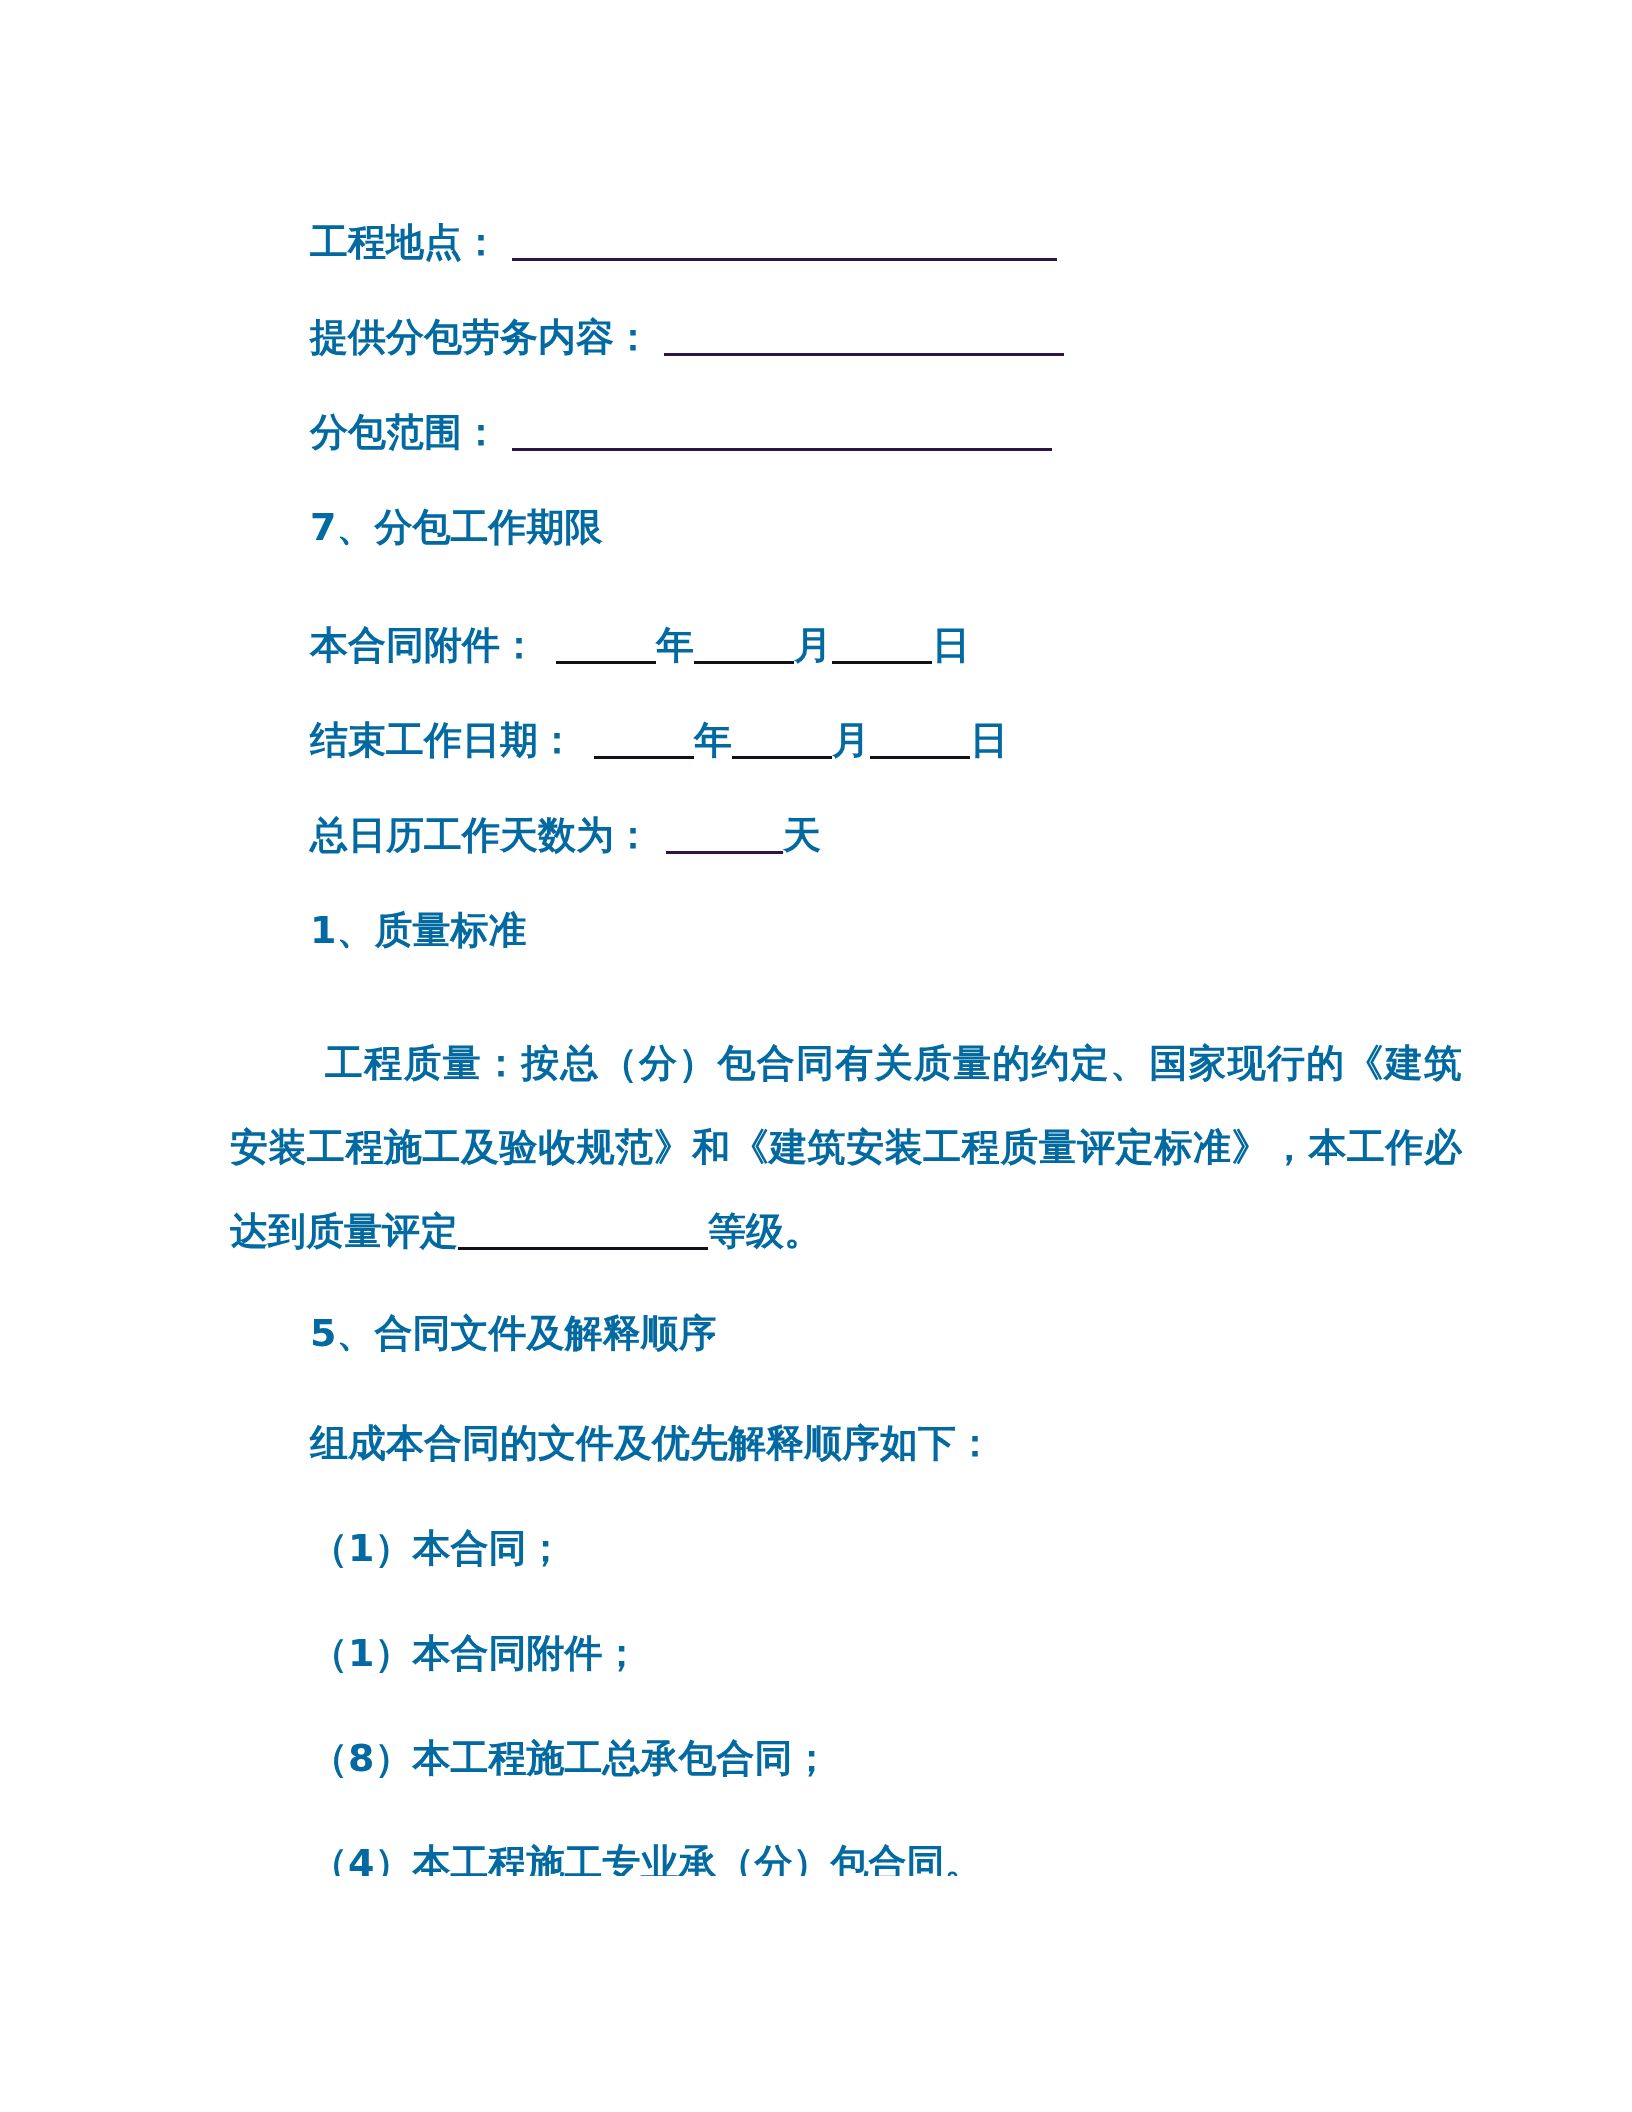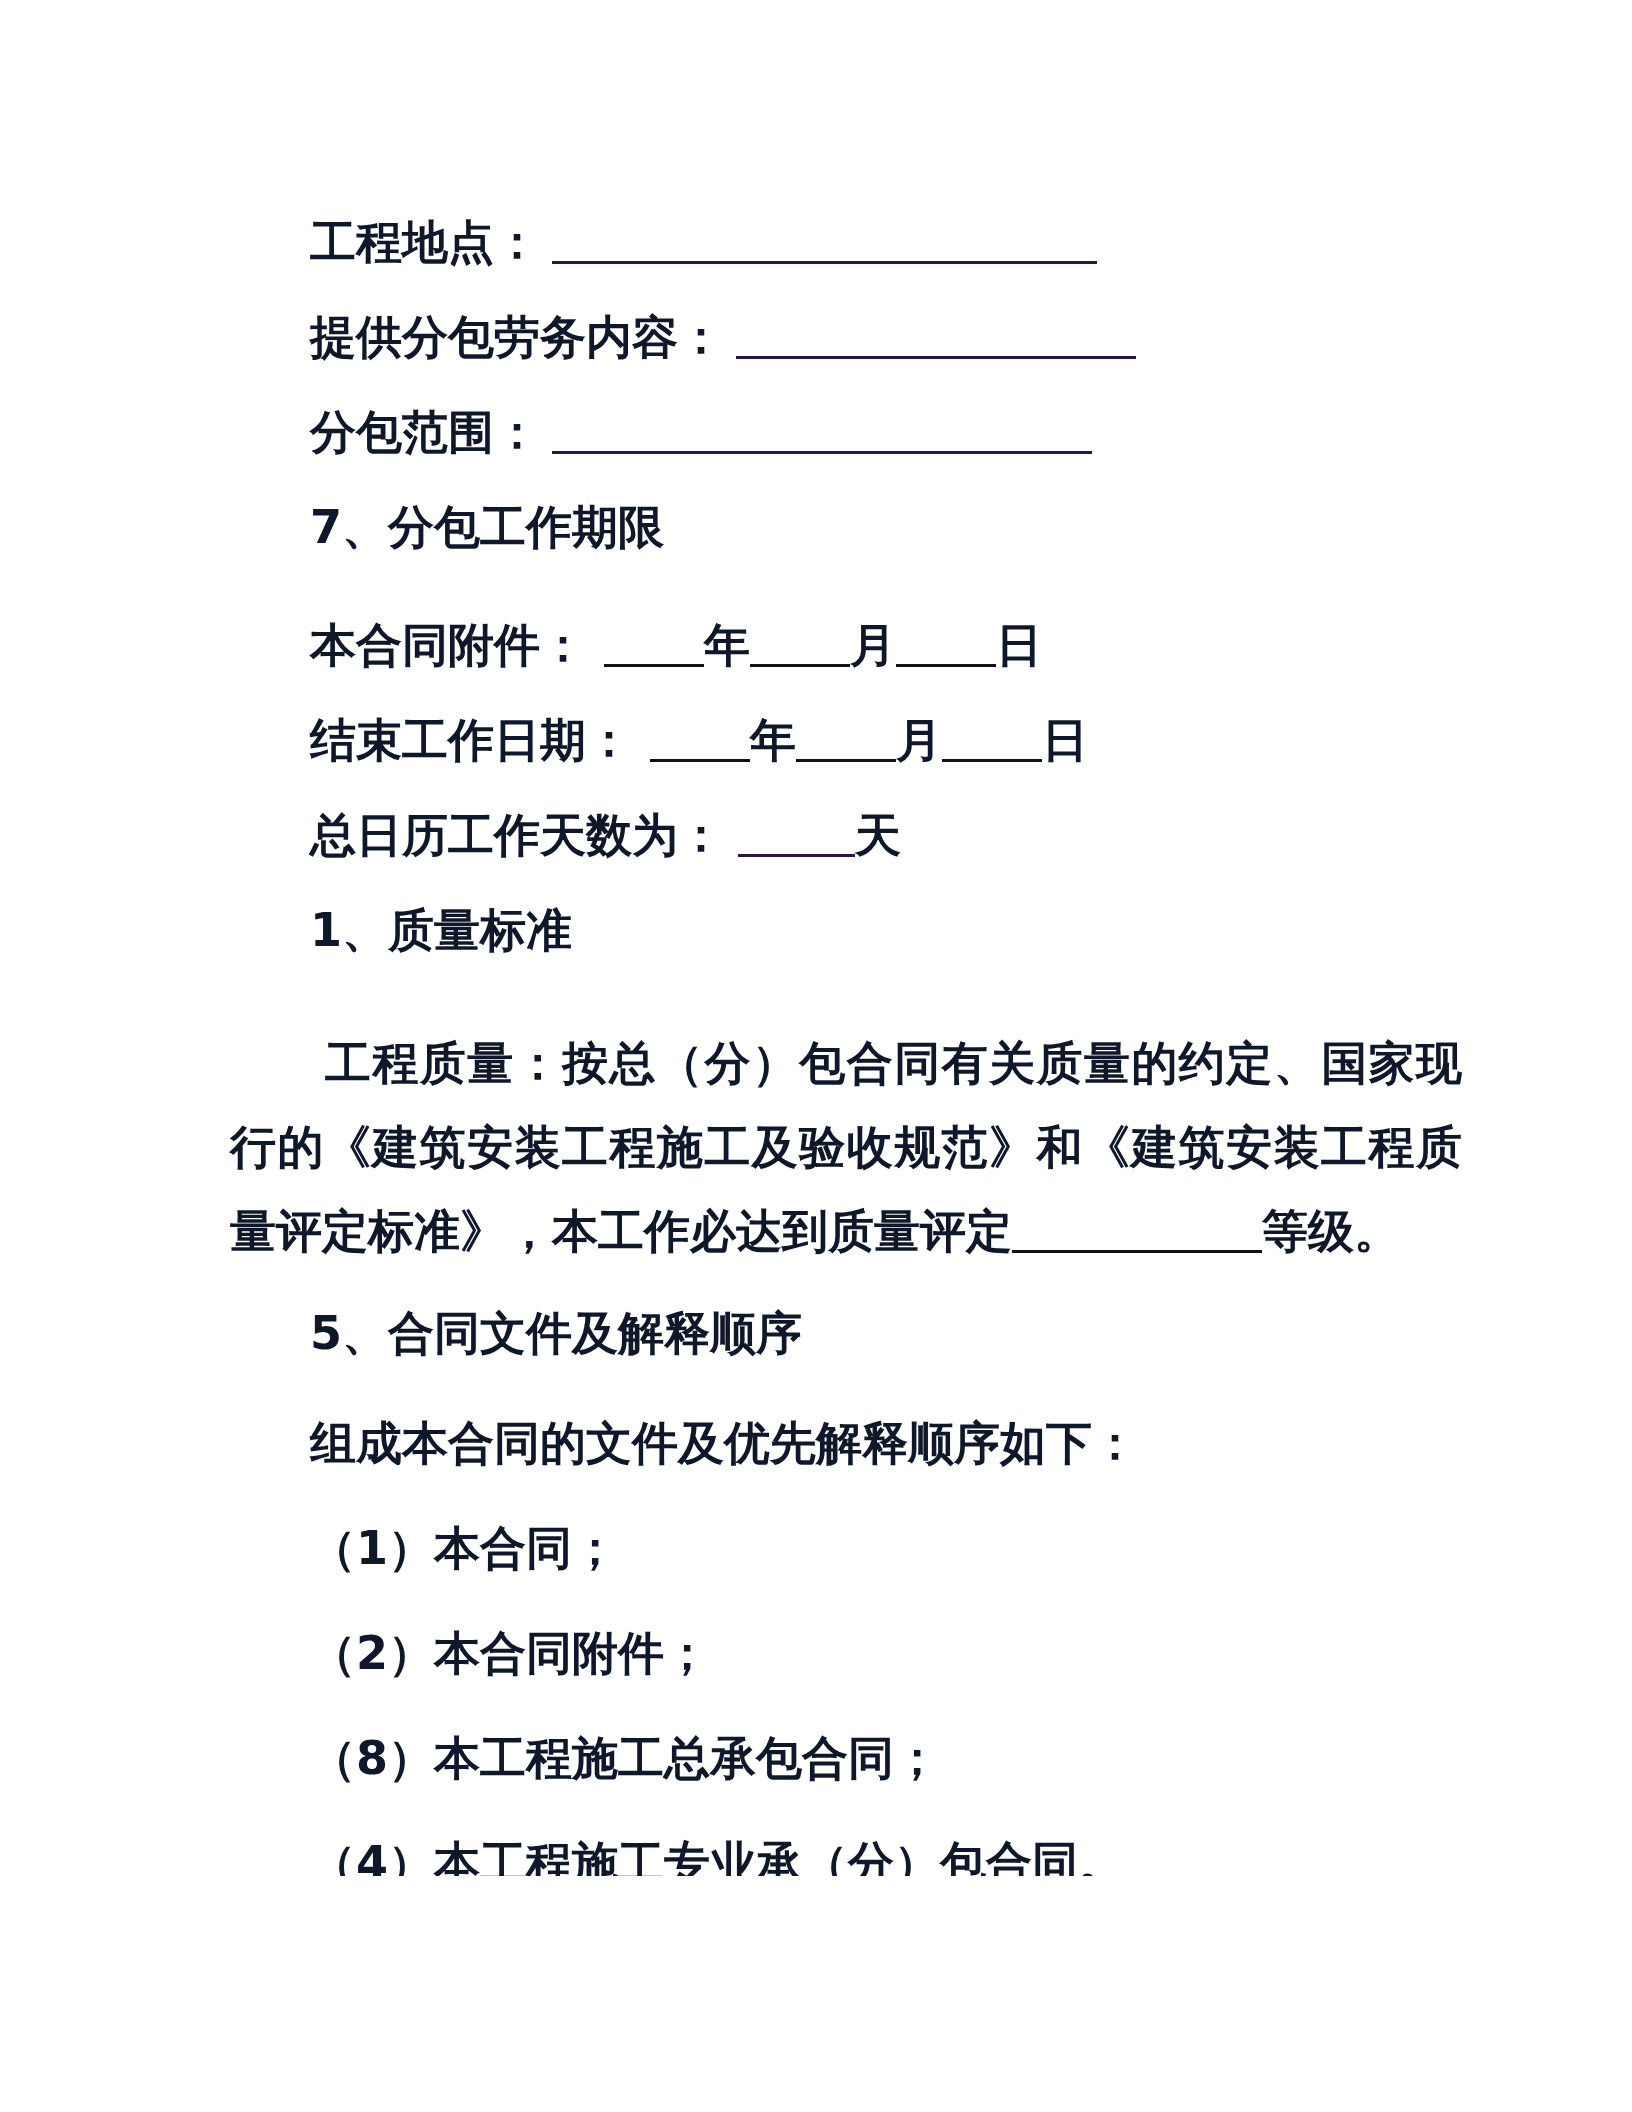--- a/index.html
+++ b/index.html
@@ -4,22 +4,22 @@
 <style>
   html,body{margin:0;padding:0;background:#ffffff;}
   .page{
     position:relative;
     width:1632px;
     height:1876px;
     background:#ffffff;
     overflow:hidden;
     font-family:"DejaVu Sans","Liberation Sans",sans-serif;
     font-weight:700;
-    font-size:46px;
-    color:#0f172a;
+    font-size:38px;
+    color:#0369a1;
   }
   .content{
     box-sizing:border-box;
     padding:218px 170px 0 215px;
   }
   .line{
     height:48px;
     line-height:48px;
     white-space:nowrap;
   }
@@ -98,21 +98,21 @@
 
     <p class="line indent mb-105">
       <span>组成本合同的文件及优先解释顺序如下：</span>
     </p>
 
     <p class="line indent mb-105">
       <span>（1）本合同；</span>
     </p>
 
     <p class="line indent mb-105">
-      <span>（2）本合同附件；</span>
+      <span>（1）本合同附件；</span>
     </p>
 
     <p class="line indent mb-105">
       <span>（8）本工程施工总承包合同；</span>
     </p>
 
     <p class="line indent mb-105">
       <span>（4）本工程施工专业承（分）包合同。</span>
     </p>
 

